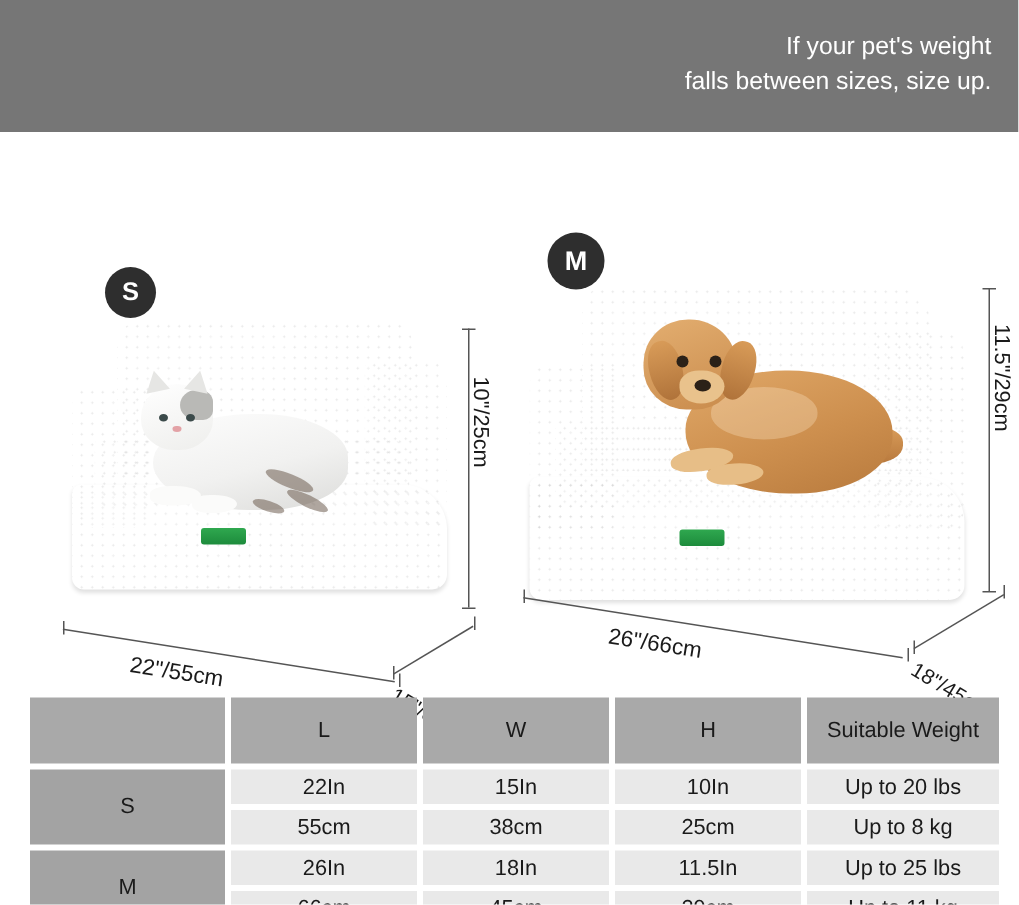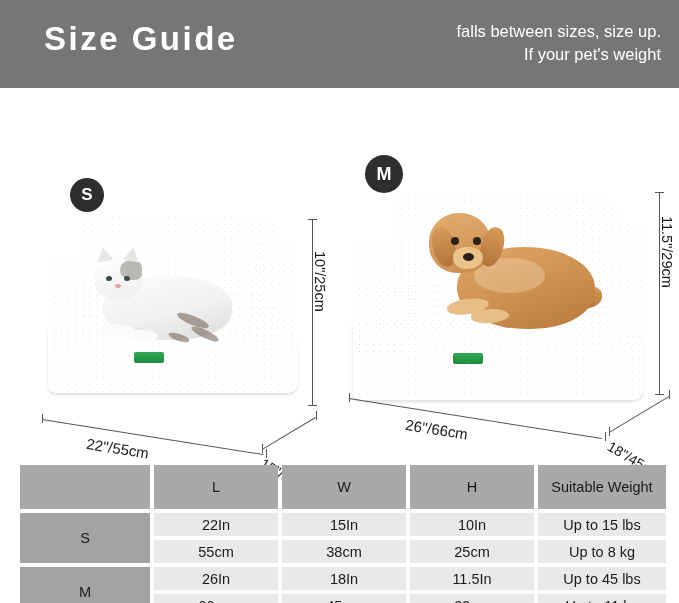--- a/index.html
+++ b/index.html
@@ -337,24 +337,23 @@
   }
   .data-cell {
     background: #e9e9e9;
     height: 23px;
   }
 </style>
 </head>
 <body>
 
 <div class="header-band">
-  <div class="header-title">Size Guide</div>
   <div class="header-subtitle">
+    <span class="sub-line">If your pet's weight</span>
     <span class="sub-line">falls between sizes, size up.</span>
-    <span class="sub-line">If your pet's weight</span>
   </div>
 </div>
 
 <div class="showcase">
 
   <div class="product-panel panel-s">
 
     <div class="size-badge badge-s">S</div>
 
     <div class="bed bed-s">
@@ -472,35 +471,35 @@
       <td class="th-cell">W</td>
       <td class="th-cell">H</td>
       <td class="th-cell">Suitable Weight</td>
     </tr>
 
     <tr>
       <td class="size-cell" rowspan="2">S</td>
       <td class="data-cell">22In</td>
       <td class="data-cell">15In</td>
       <td class="data-cell">10In</td>
-      <td class="data-cell">Up to 15 lbs</td>
+      <td class="data-cell">Up to 20 lbs</td>
     </tr>
     <tr>
       <td class="data-cell">55cm</td>
       <td class="data-cell">38cm</td>
       <td class="data-cell">25cm</td>
       <td class="data-cell">Up to 8 kg</td>
     </tr>
 
     <tr>
       <td class="size-cell" rowspan="2">M</td>
       <td class="data-cell">26In</td>
       <td class="data-cell">18In</td>
       <td class="data-cell">11.5In</td>
-      <td class="data-cell">Up to 45 lbs</td>
+      <td class="data-cell">Up to 25 lbs</td>
     </tr>
     <tr>
       <td class="data-cell">66cm</td>
       <td class="data-cell">45cm</td>
       <td class="data-cell">29cm</td>
       <td class="data-cell">Up to 11 kg</td>
     </tr>
   </tbody>
 </table>
 

